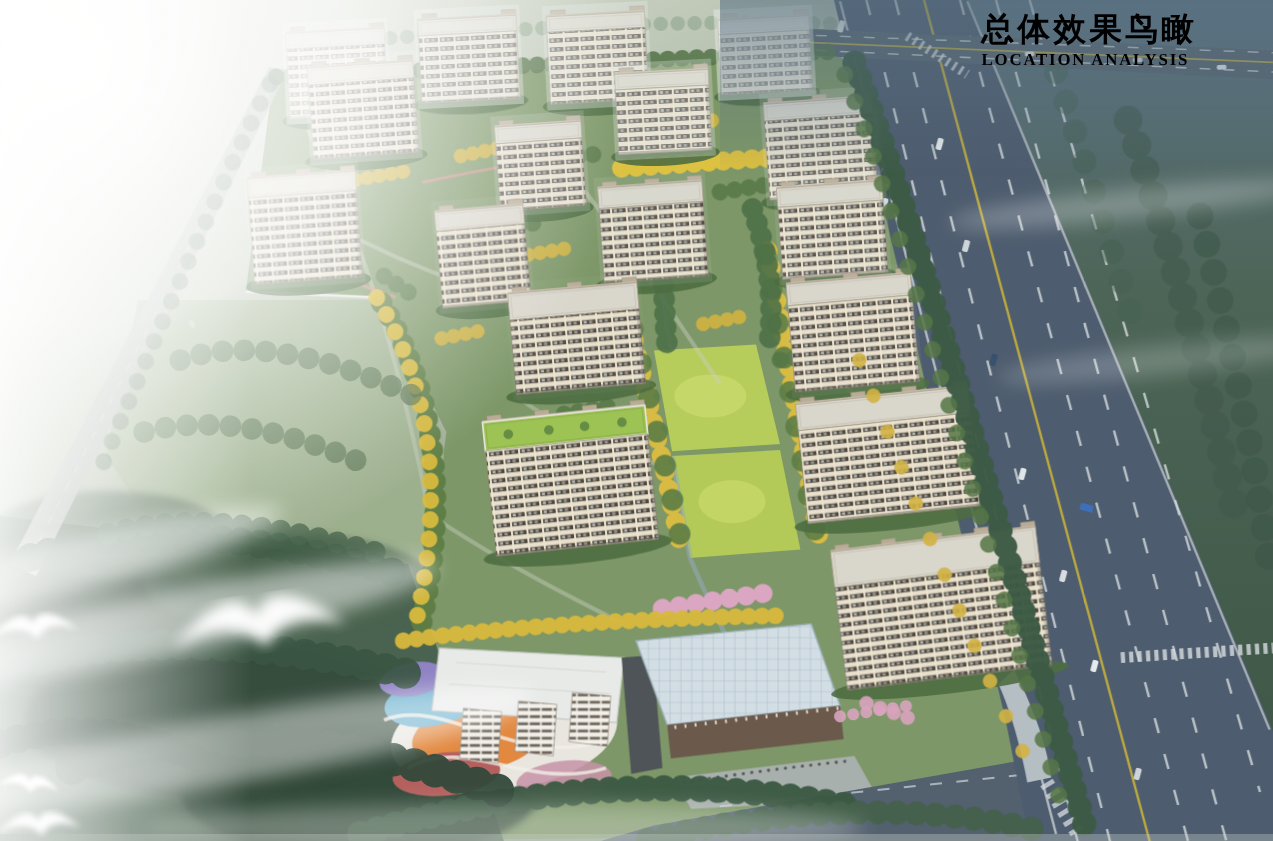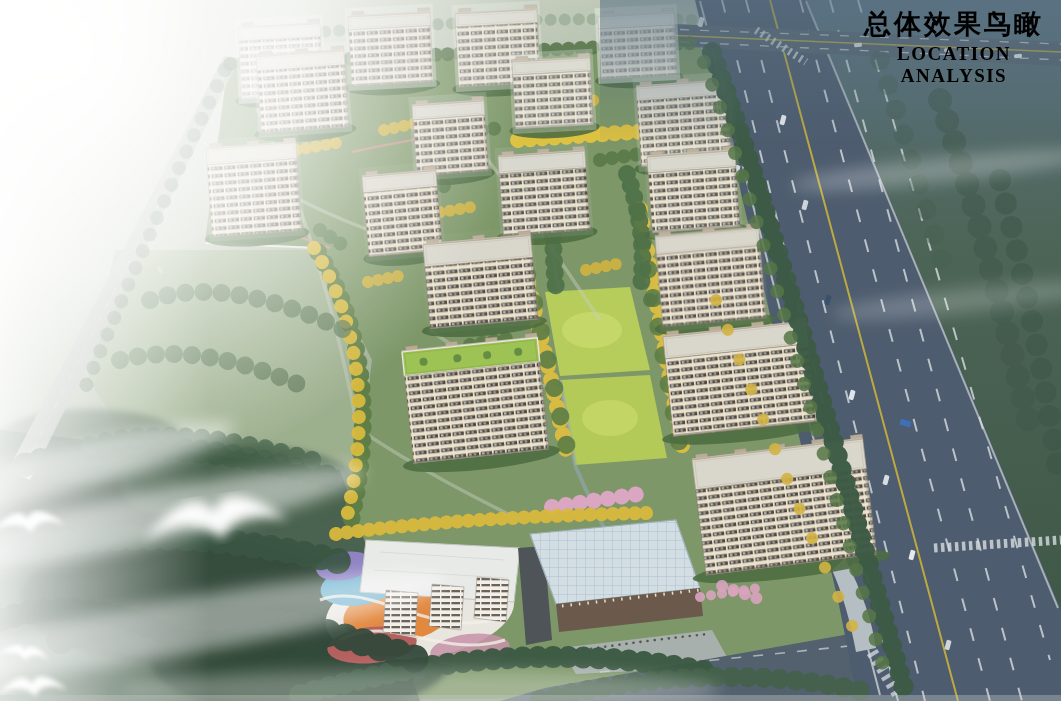--- a/index.html
+++ b/index.html
@@ -1,22 +1,22 @@
 <!DOCTYPE html>
 <html><head>
 <meta charset="utf-8">
 <style>
   html,body{margin:0;padding:0;background:#222;}
   .stage{position:relative;width:1061px;height:701px;overflow:hidden;
          font-family:"Liberation Sans","DejaVu Sans",sans-serif;background:#9fae97;}
   .stage svg{position:absolute;left:0;top:0;width:1061px;height:701px;display:block;}
-  .title-block{position:absolute;top:10px;left:850px;width:208px;text-align:center;
+  .title-block{position:absolute;top:10px;left:818px;width:208px;text-align:left;
 media               color:#1c2935;font-family:"Liberation Serif","DejaVu Serif",serif;z-index:5;}
   .title-cn{font-size:27px;font-weight:bold;letter-spacing:3px;line-height:1.1;margin:0;}
-  .title-en{font-size:19px;font-weight:bold;letter-spacing:1.5px;margin:3px 0 0;}
+  .title-en{font-size:14px;font-weight:bold;letter-spacing:1.5px;margin:3px 0 0;}
 </style>
 </head>
 <body>
 
 <div class="stage">
 <svg id="scene" viewBox="0 0 1061 701">
   <defs>
     <pattern id="fwin" width="13" height="7.5" patternUnits="userSpaceOnUse">
       <rect width="13" height="7.5" fill="#e9e1cd"></rect>
       <rect x="0" y="2.3" width="13" height="3.6" fill="#50463a"></rect>

